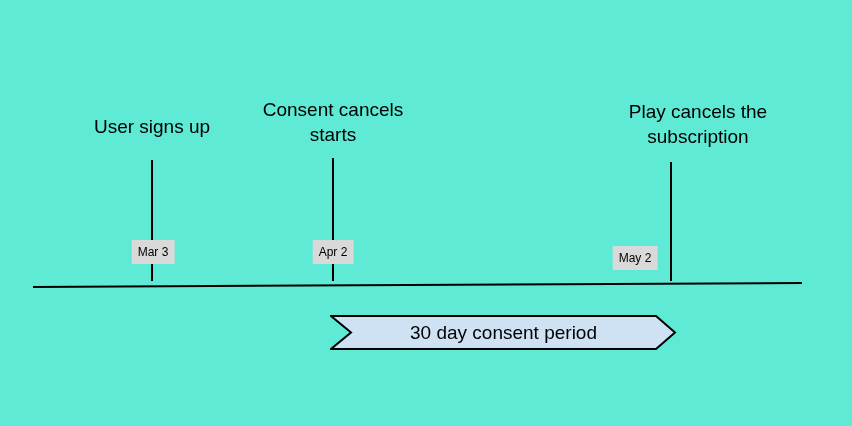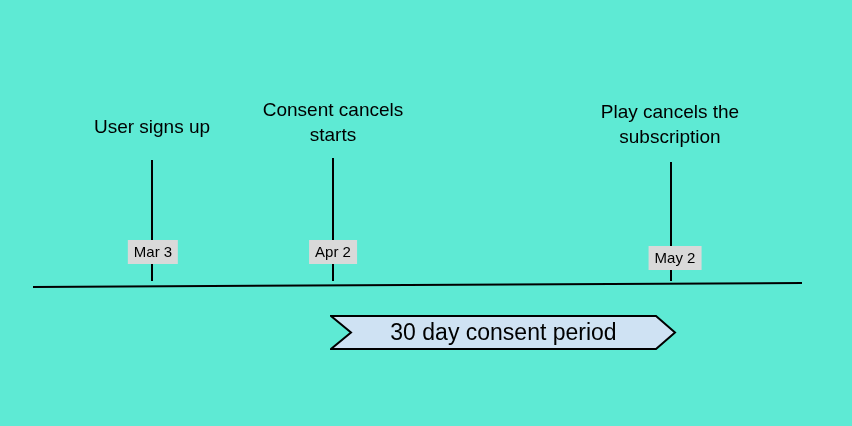--- a/index.html
+++ b/index.html
@@ -17,47 +17,47 @@
   .event-title {
     position: absolute;
     font-size: 19px;
     line-height: 25px;
     text-align: center;
     transform: translateX(-50%);
     color: #000000;
   }
   .t1 { left: 152px; top: 114px; white-space: nowrap; }
   .t2 { left: 333px; top: 97px;  width: 160px; }
-  .t3 { left: 670px; top: 99px;  width: 172px; }
+  .t3 { left: 698px; top: 99px;  width: 172px; }
 
   
   .tick {
     position: absolute;
     width: 2px;
     background: #000000;
     z-index: 1;
   }
   .k1 { left: 151px; top: 160px; height: 121px; }
   .k2 { left: 332px; top: 158px; height: 123px; }
   .k3 { left: 670px; top: 162px; height: 119px; }
 
   
   .chip {
     position: absolute;
     transform: translateX(-50%);
     background: #d9d9d9;
-    font-size: 15px;
+    font-size: 12px;
     line-height: 22px;
     padding: 1px 6px;
     z-index: 2;
     white-space: nowrap;
   }
   .c1 { left: 153px; top: 240px; }
   .c2 { left: 333px; top: 240px; text-align: center; }
-  .c3 { left: 675px; top: 246px; }
+  .c3 { left: 635px; top: 246px; }
 
   
   .axis {
     position: absolute;
     left: 33px;
     top: 286px;
     width: 769px;
     height: 2px;
     background: #000000;
     transform: rotate(-0.3deg);
@@ -74,21 +74,21 @@
   }
   .banner-label {
     position: absolute;
     left: 330px;
     top: 315px;
     width: 347px;
     height: 35px;
     display: flex;
     align-items: center;
     justify-content: center;
-    font-size: 23px;
+    font-size: 19px;
     z-index: 3;
     color: #000000;
   }
 </style>
 </head>
 <body>
 
 <div class="stage">
 
   <div class="event-title t1">User signs up</div>

